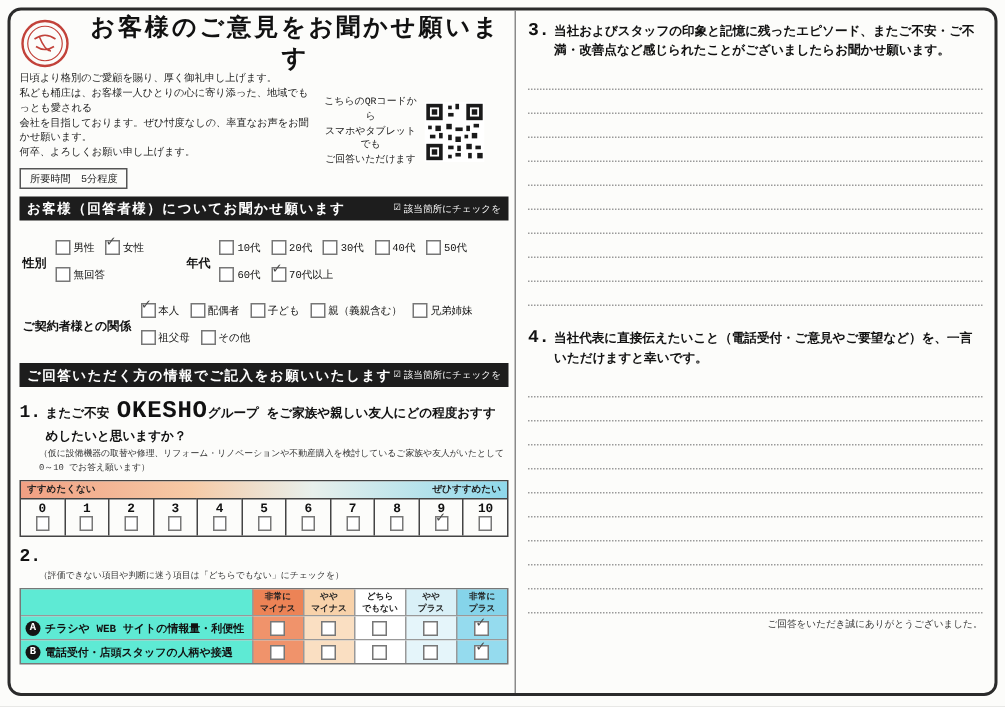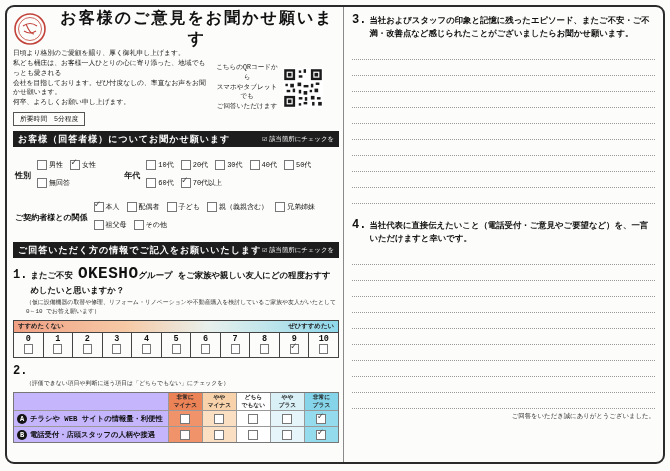--- a/index.html
+++ b/index.html
@@ -54,21 +54,21 @@
   .scale-strip span{font-size:6.4px;font-weight:bold;color:#222;}
   .nps{display:flex;}
   .nps-cell{flex:1;border-left:1px solid #444;border-top:1px solid #444;display:flex;flex-direction:column;align-items:center;padding:1px 0 3px 0;}
   .nps-cell:first-child{border-left:none;}
   .nps-num{font-size:8.5px;font-weight:bold;color:#111;}
 
   
   .rtable{margin-top:4px;border:1px solid #777;}
   .rrow{display:flex;border-top:1px solid #999;}
   .rrow:first-child{border-top:none;}
-  .rlabel{width:152px;display:flex;align-items:center;gap:3px;padding:0 3px;font-size:7.3px;font-weight:bold;color:#111;background:#c4b5fd;}
+  .rlabel{width:152px;display:flex;align-items:center;gap:3px;padding:0 3px;font-size:7.3px;font-weight:bold;color:#111;background:#5eead4;}
   .rcell{width:34px;border-left:1px solid #999;display:flex;align-items:center;justify-content:center;}
   .rhead .rcell{flex-direction:column;font-size:5.8px;font-weight:bold;line-height:1.25;color:#222;padding:2px 0;}
   .rhead{height:17px;}
   .rbody-row{height:15px;}
   .cletter{width:10px;height:10px;border-radius:50%;background:#141414;color:#fff;font-size:7px;font-weight:bold;display:inline-flex;align-items:center;justify-content:center;flex:0 0 10px;}
 
   
   .lines{margin-top:4px;}
   .dotline{height:15px;border-bottom:1px dotted #9a9a9a;}
 

